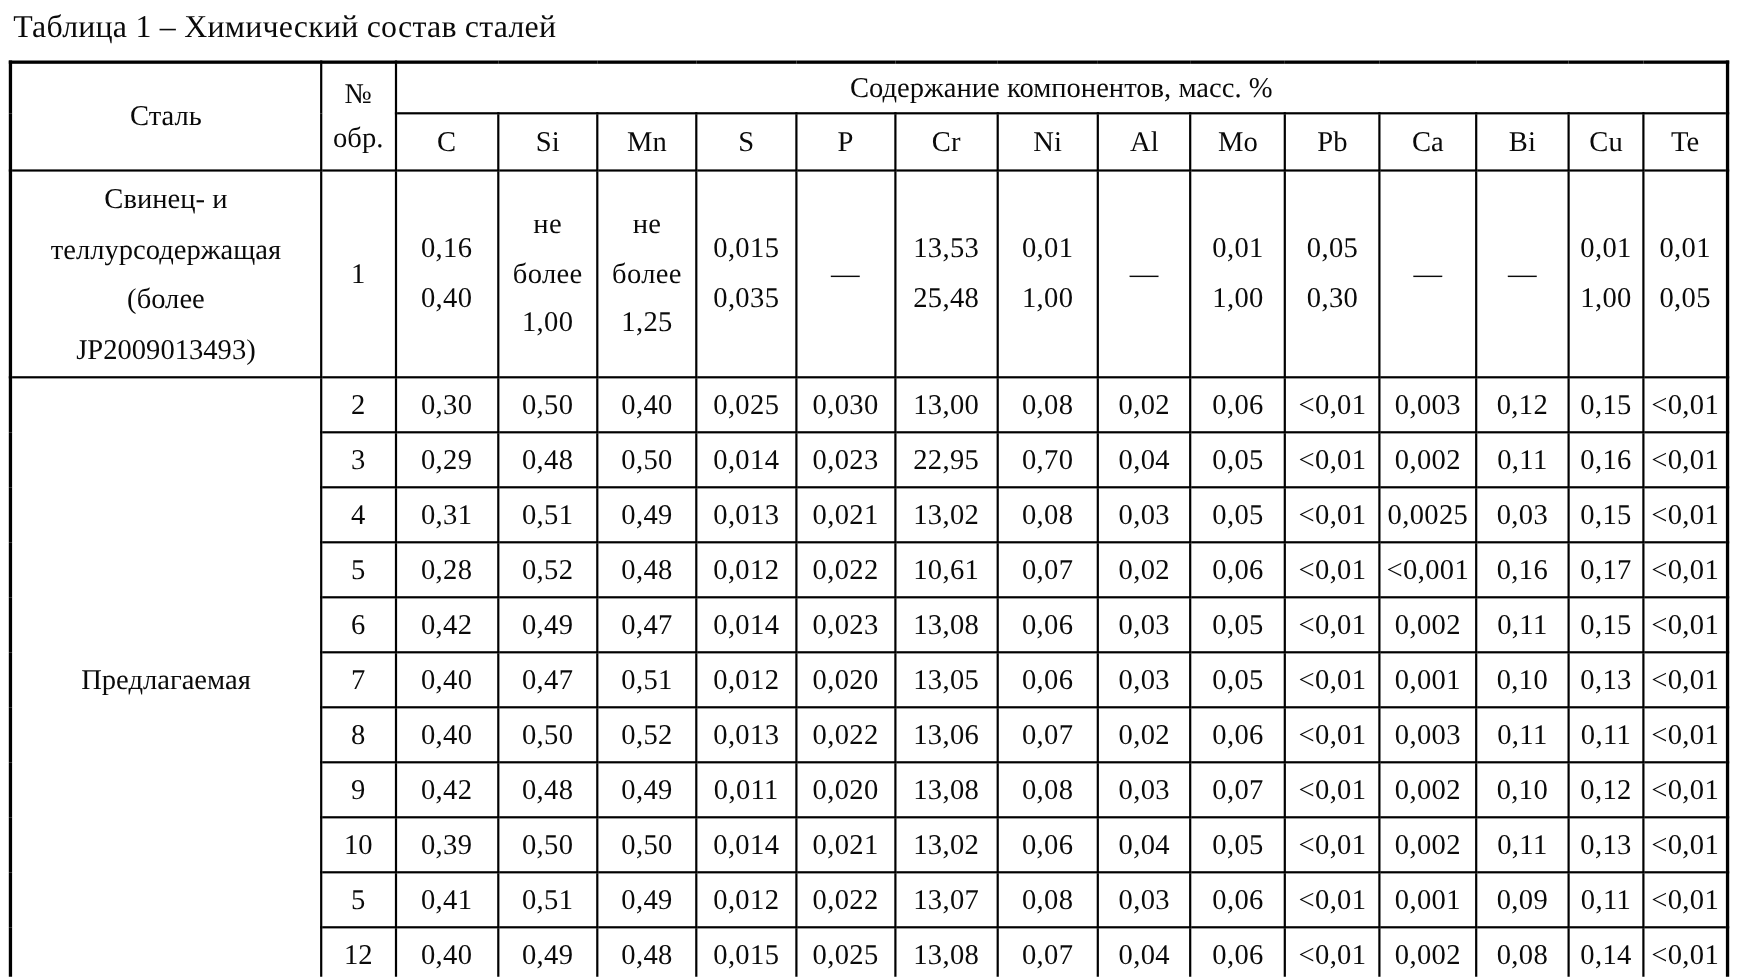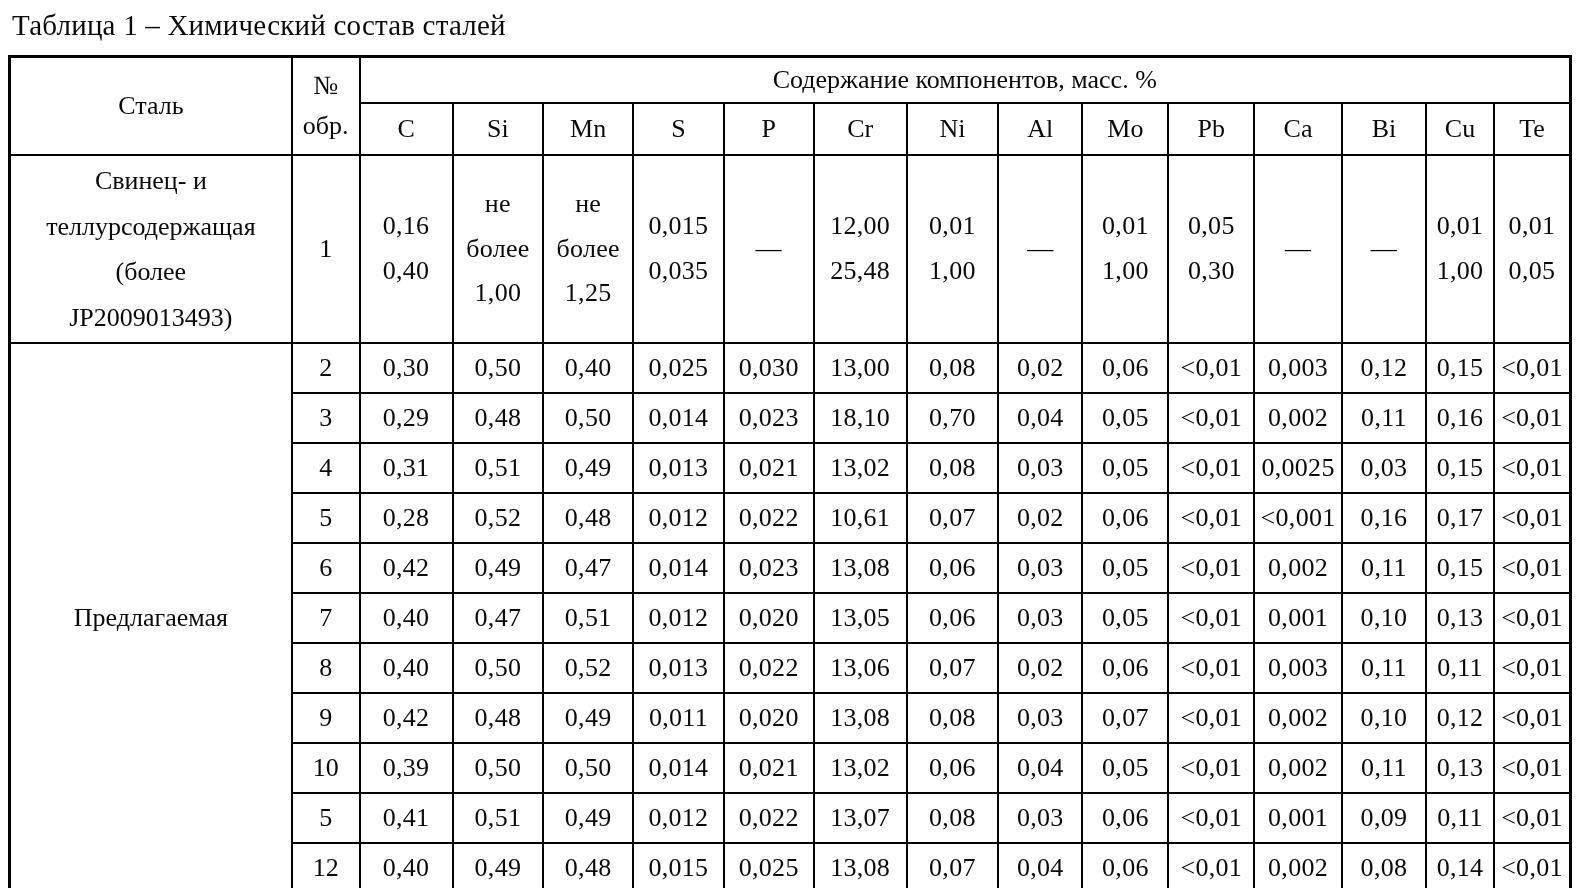--- a/index.html
+++ b/index.html
@@ -127,21 +127,21 @@
             <div class="vline">не</div>
             <div class="vline">более</div>
             <div class="vline">1,25</div>
           </td>
           <td class="value-cell">
             <div class="vline">0,015</div>
             <div class="vline">0,035</div>
           </td>
           <td class="value-cell">—</td>
           <td class="value-cell">
-            <div class="vline">12,00</div>
+            <div class="vline">13,53</div>
             <div class="vline">25,48</div>
           </td>
           <td class="value-cell">
             <div class="vline">0,01</div>
             <div class="vline">1,00</div>
           </td>
           <td class="value-cell">—</td>
           <td class="value-cell">
             <div class="vline">0,01</div>
             <div class="vline">1,00</div>
@@ -181,21 +181,21 @@
           <td class="value-cell">0,15</td>
           <td class="value-cell">&lt;0,01</td>
         </tr>
         <tr class="data-row">
           <td class="sample-cell">3</td>
           <td class="value-cell">0,29</td>
           <td class="value-cell">0,48</td>
           <td class="value-cell">0,50</td>
           <td class="value-cell">0,014</td>
           <td class="value-cell">0,023</td>
-          <td class="value-cell">18,10</td>
+          <td class="value-cell">22,95</td>
           <td class="value-cell">0,70</td>
           <td class="value-cell">0,04</td>
           <td class="value-cell">0,05</td>
           <td class="value-cell">&lt;0,01</td>
           <td class="value-cell">0,002</td>
           <td class="value-cell">0,11</td>
           <td class="value-cell">0,16</td>
           <td class="value-cell">&lt;0,01</td>
         </tr>
         <tr class="data-row">

